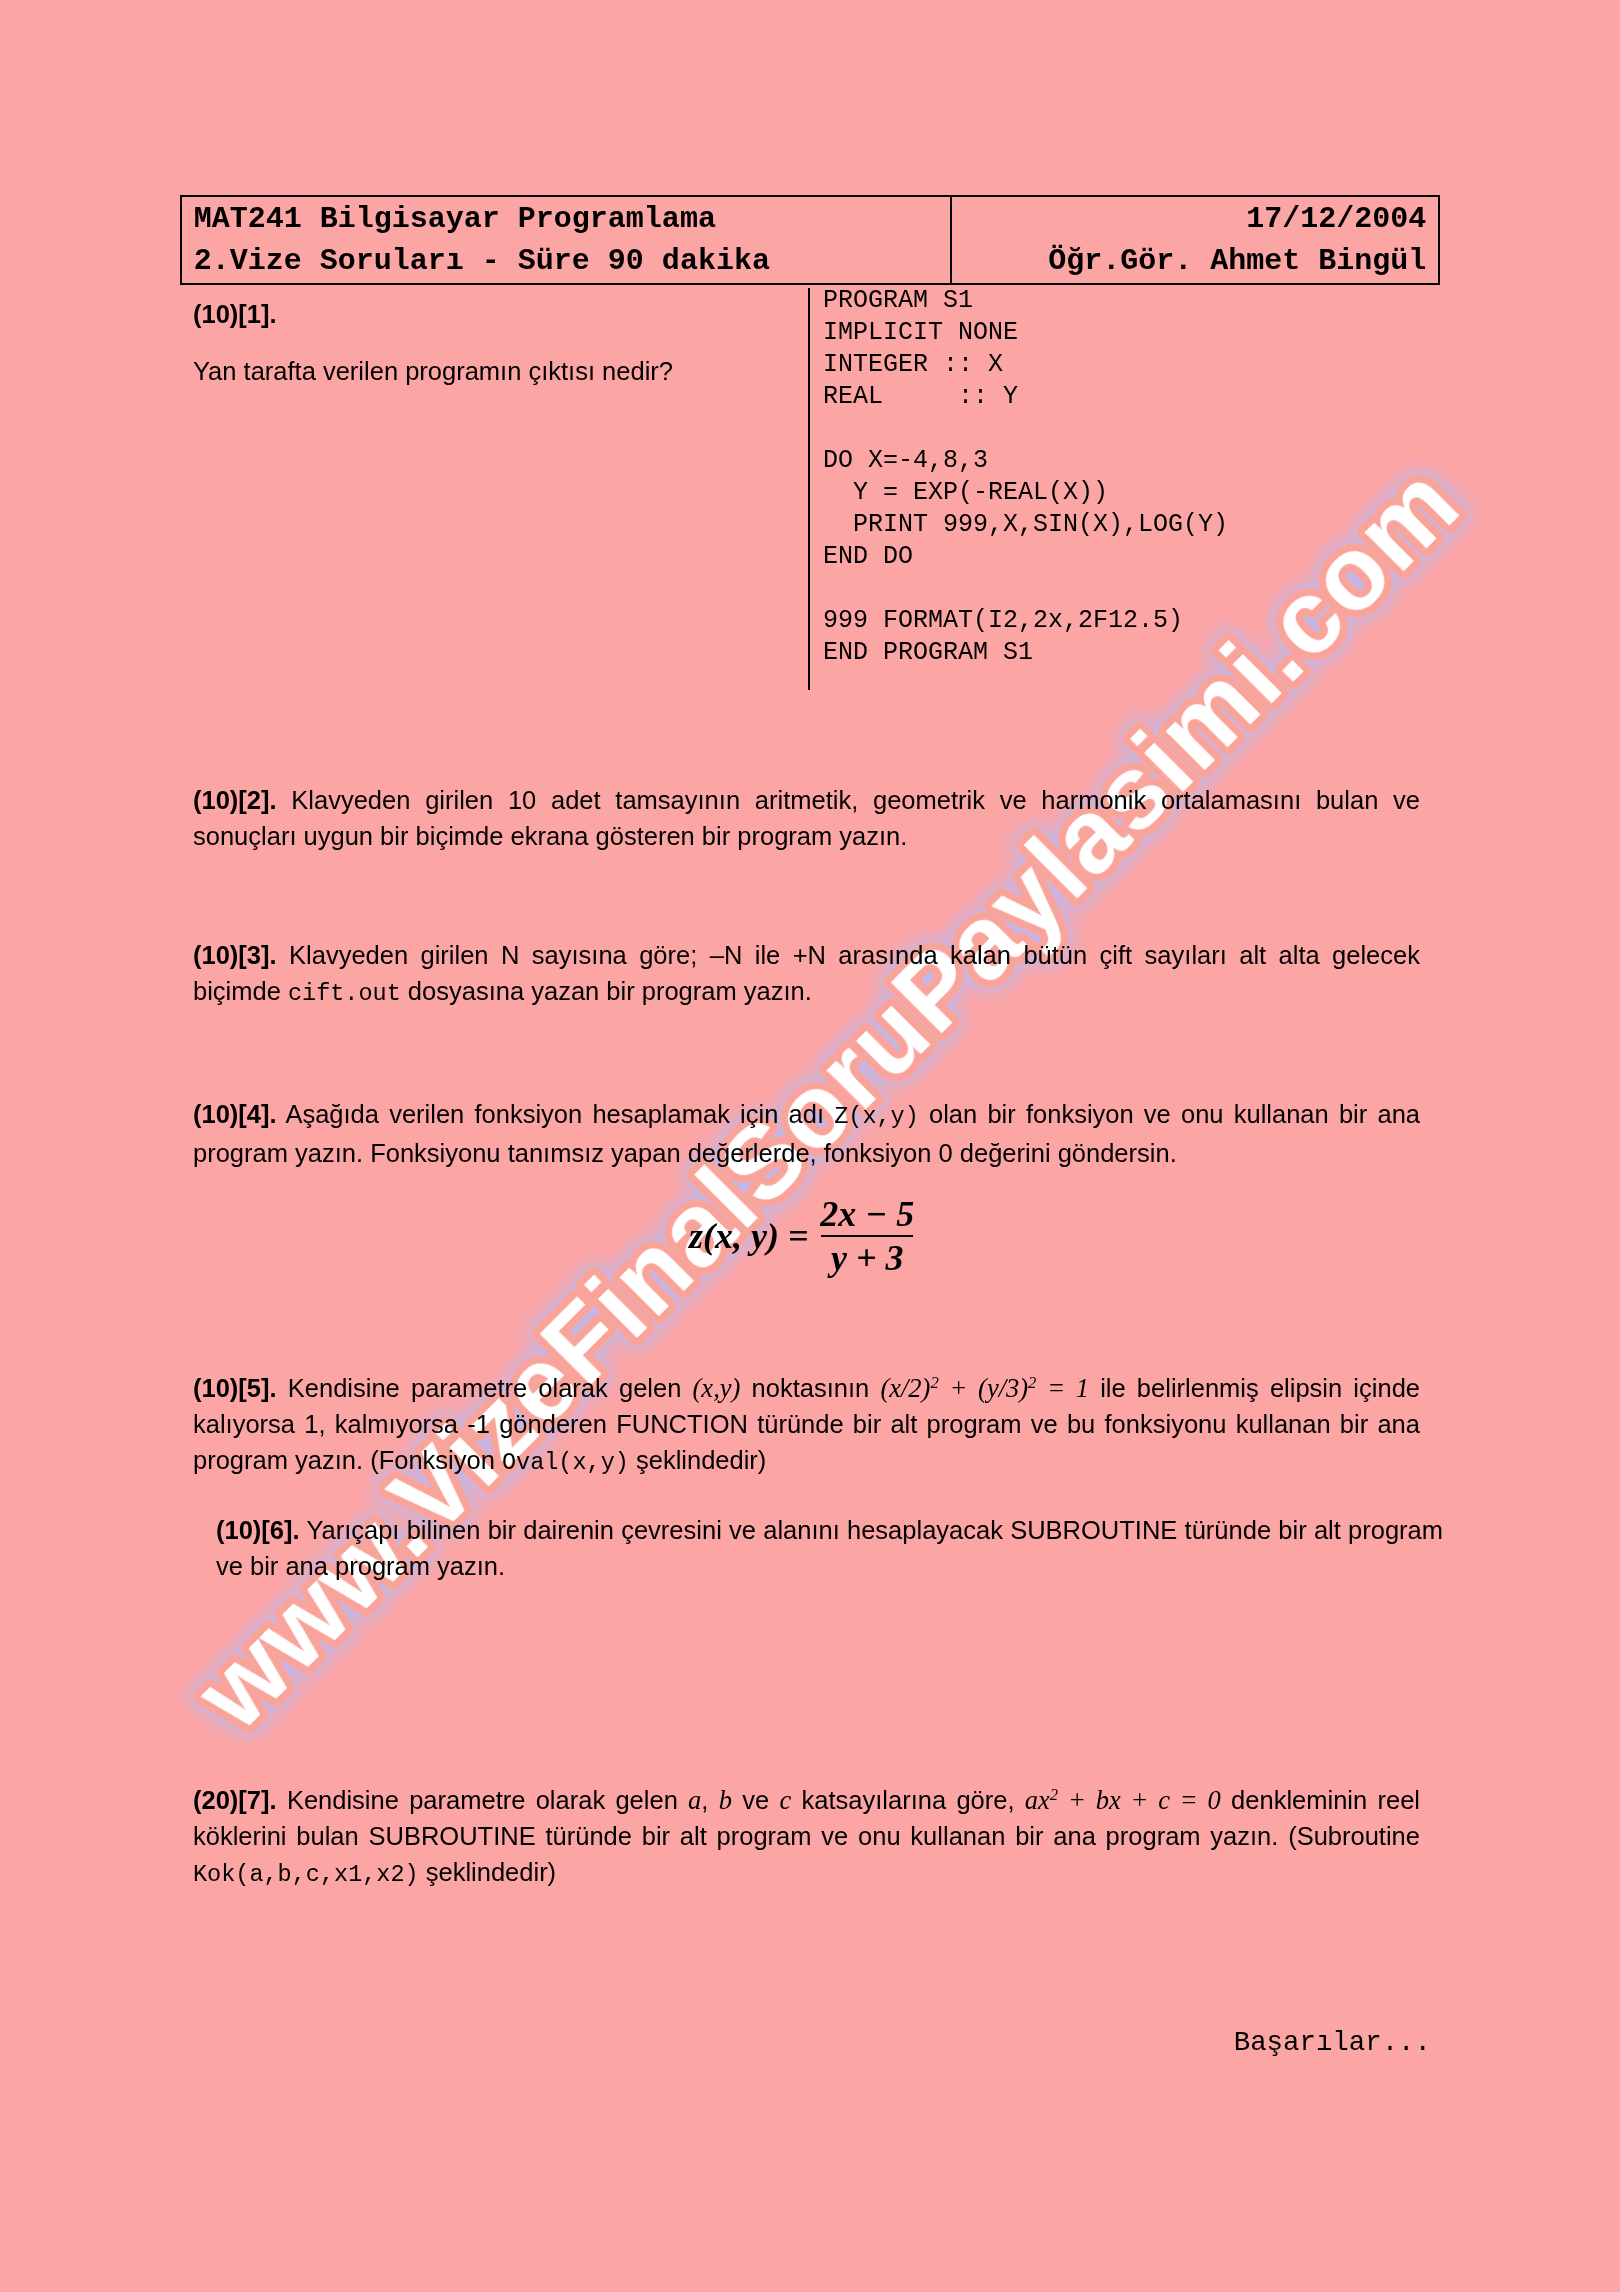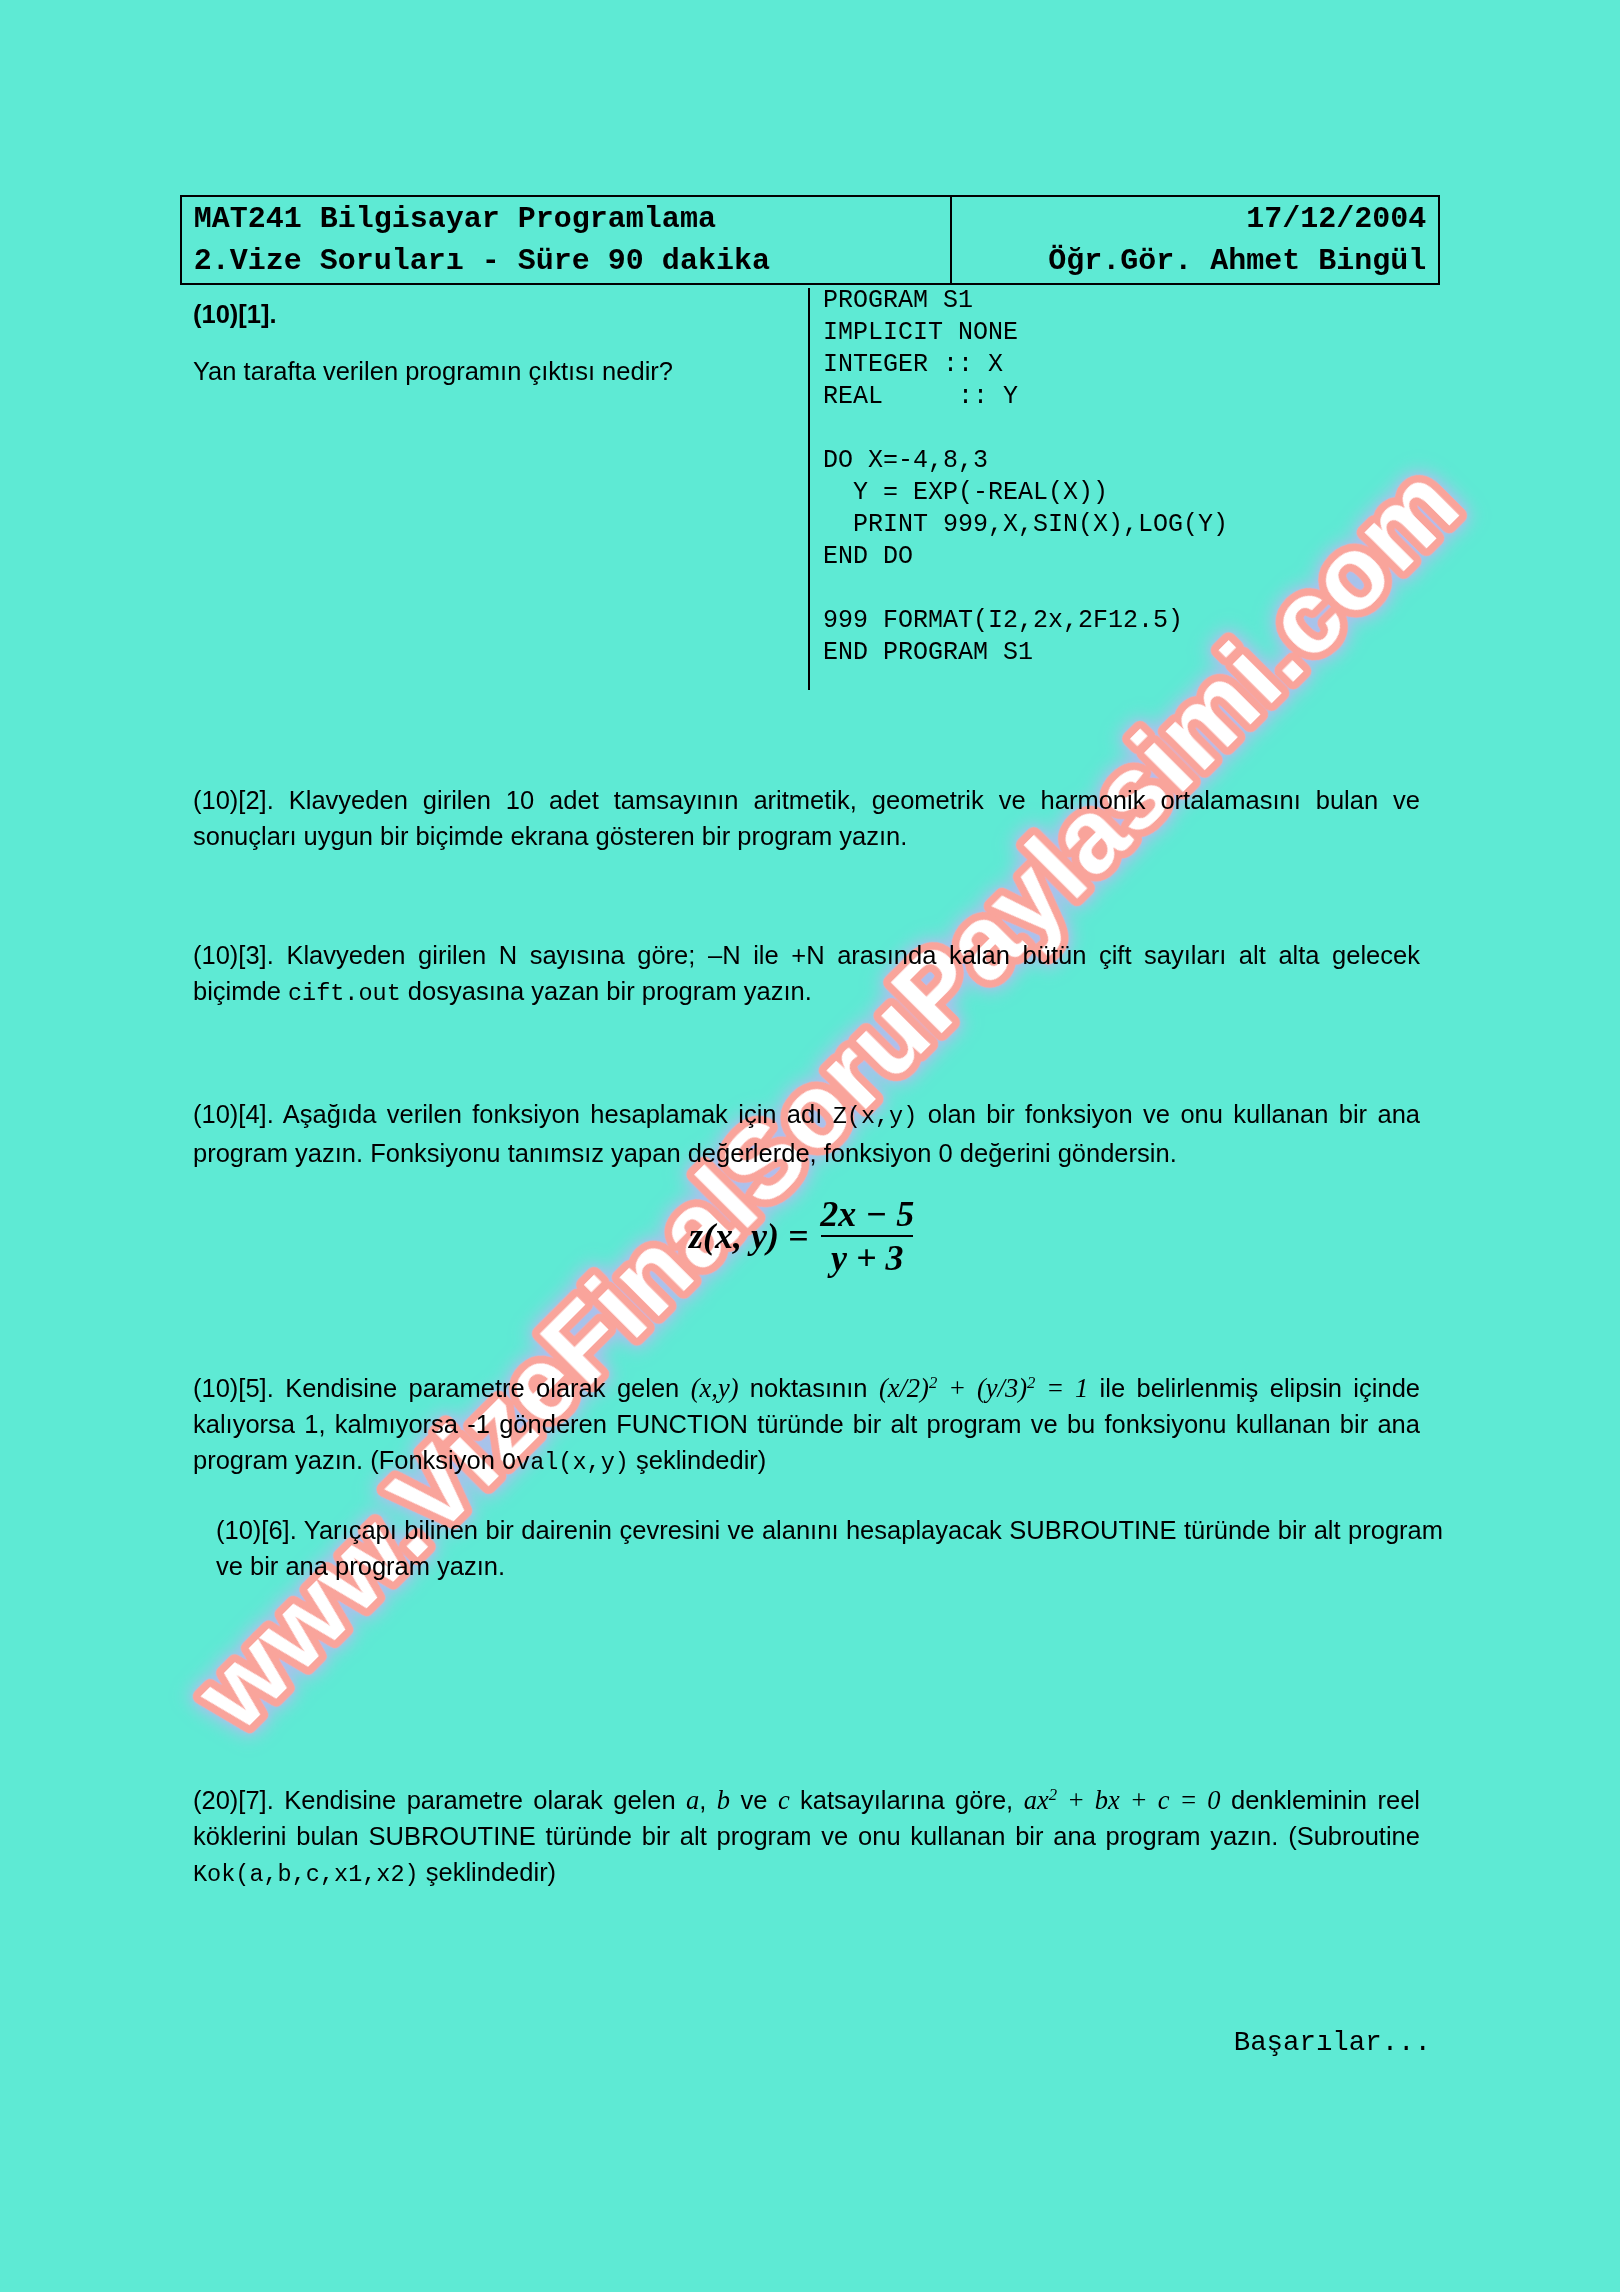--- a/index.html
+++ b/index.html
@@ -1,19 +1,19 @@
 <!DOCTYPE html>
 <html><head>
 <meta charset="utf-8">
 <style>
   html,body{margin:0;padding:0;background:#ffffff;}
   .page{
     position:relative;
     width:1620px;height:2293px;
-    background:#5eead4;
+    background:#fca5a5;
     font-family:"Liberation Sans",sans-serif;
     color:#000;
     overflow:hidden;
   }
   .content{position:absolute;inset:0;z-index:2;}
   
   .watermark{position:absolute;inset:0;z-index:1;pointer-events:none;}
   
   .header{
     position:absolute;left:180px;top:195px;width:1260px;height:90px;
@@ -38,21 +38,21 @@
   .q{
     position:absolute;left:193px;width:1227px;margin:0;
     font-size:25.5px;line-height:36px;text-align:justify;
   }
   .q2{top:782px;}
   .q3{top:937px;}
   .q4{top:1096px;}
   .q5{top:1370px;}
   .q6{top:1512px;margin-left:23px;}
   .q7{top:1760px;margin-top:22px;}
-  .sg-b{font-weight:normal;}
+  .sg-b{font-weight:bold;}
   .sg-m{font-family:"Liberation Mono","DejaVu Sans Mono",monospace;font-size:23.5px;}
   .sg-i{font-family:"Liberation Serif","DejaVu Serif",serif;font-style:italic;font-size:26.5px;}
   .sg-s{font-family:"Liberation Serif","DejaVu Serif",serif;font-style:italic;
         font-size:16.7px;vertical-align:super;line-height:0;}
   
   .formula{
     position:absolute;left:193px;top:1194px;width:1227px;
     display:flex;justify-content:center;align-items:center;gap:2px;
     font-family:"Liberation Serif","DejaVu Serif",serif;font-style:italic;
     font-weight:600;font-size:36px;

